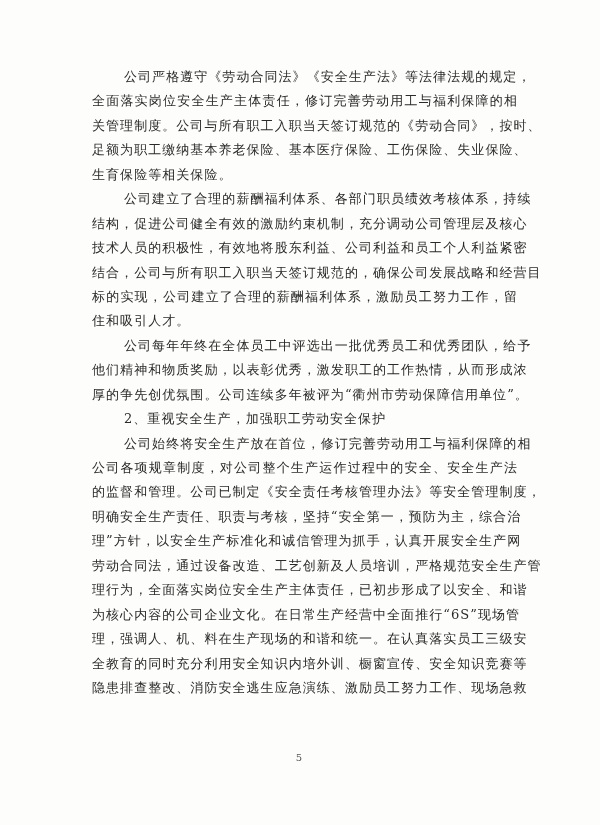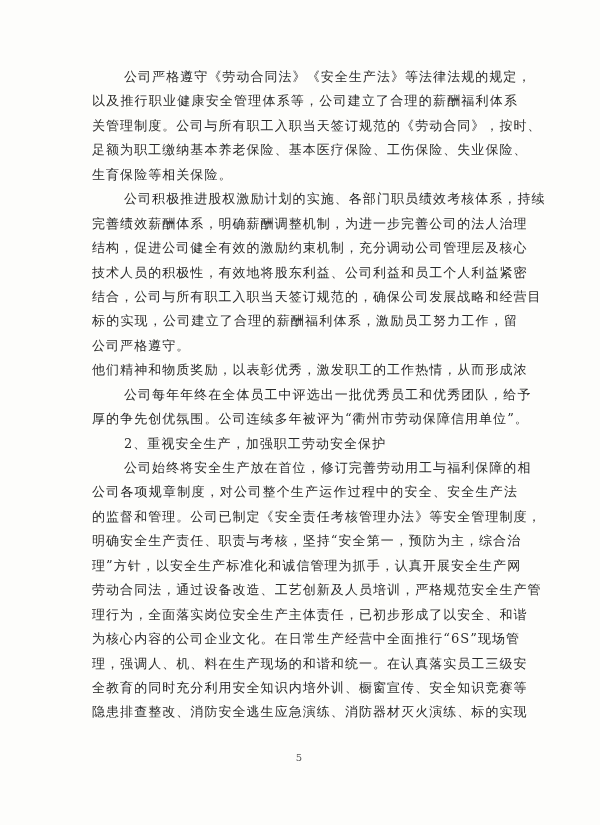--- a/index.html
+++ b/index.html
@@ -40,54 +40,53 @@
     font-family: "DejaVu Serif", serif;
   }
 </style>
 </head>
 <body>
 
 <div class="page">
 
   <div>
     <div class="line indent">公司严格遵守《劳动合同法》《安全生产法》等法律法规的规定，</div>
-    <div class="line">以及推行职业健康安全管理体系等，公司建立了合理的薪酬福利体系</div>
+    <div class="line">全面落实岗位安全生产主体责任，修订完善劳动用工与福利保障的相</div>
     <div class="line">关管理制度。公司与所有职工入职当天签订规范的《劳动合同》，按时、</div>
     <div class="line">足额为职工缴纳基本养老保险、基本医疗保险、工伤保险、失业保险、</div>
     <div class="line last">生育保险等相关保险。</div>
   </div>
 
   <div>
-    <div class="line indent">公司积极推进股权激励计划的实施、各部门职员绩效考核体系，持续</div>
-    <div class="line">完善绩效薪酬体系，明确薪酬调整机制，为进一步完善公司的法人治理</div>
+    <div class="line indent">公司建立了合理的薪酬福利体系、各部门职员绩效考核体系，持续</div>
     <div class="line">结构，促进公司健全有效的激励约束机制，充分调动公司管理层及核心</div>
     <div class="line">技术人员的积极性，有效地将股东利益、公司利益和员工个人利益紧密</div>
     <div class="line">结合，公司与所有职工入职当天签订规范的，确保公司发展战略和经营目</div>
     <div class="line">标的实现，公司建立了合理的薪酬福利体系，激励员工努力工作，留</div>
-    <div class="line last">公司严格遵守。</div>
+    <div class="line last">住和吸引人才。</div>
   </div>
 
   <div>
+    <div class="line indent">公司每年年终在全体员工中评选出一批优秀员工和优秀团队，给予</div>
     <div class="line">他们精神和物质奖励，以表彰优秀，激发职工的工作热情，从而形成浓</div>
-    <div class="line indent">公司每年年终在全体员工中评选出一批优秀员工和优秀团队，给予</div>
     <div class="line last">厚的争先创优氛围。公司连续多年被评为“衢州市劳动保障信用单位”。</div>
   </div>
 
   <div>
     <div class="line indent last">2、重视安全生产，加强职工劳动安全保护</div>
   </div>
 
   <div>
     <div class="line indent">公司始终将安全生产放在首位，修订完善劳动用工与福利保障的相</div>
     <div class="line">公司各项规章制度，对公司整个生产运作过程中的安全、安全生产法</div>
     <div class="line">的监督和管理。公司已制定《安全责任考核管理办法》等安全管理制度，</div>
     <div class="line">明确安全生产责任、职责与考核，坚持“安全第一，预防为主，综合治</div>
     <div class="line">理”方针，以安全生产标准化和诚信管理为抓手，认真开展安全生产网</div>
     <div class="line">劳动合同法，通过设备改造、工艺创新及人员培训，严格规范安全生产管</div>
     <div class="line">理行为，全面落实岗位安全生产主体责任，已初步形成了以安全、和谐</div>
     <div class="line">为核心内容的公司企业文化。在日常生产经营中全面推行“6S”现场管</div>
     <div class="line">理，强调人、机、料在生产现场的和谐和统一。在认真落实员工三级安</div>
     <div class="line">全教育的同时充分利用安全知识内培外训、橱窗宣传、安全知识竞赛等</div>
-    <div class="line">隐患排查整改、消防安全逃生应急演练、消防器材灭火演练、标的实现</div>
+    <div class="line">隐患排查整改、消防安全逃生应急演练、激励员工努力工作、现场急救</div>
   </div>
 </div>
 
 <div class="page-number">5</div>
 
 </body></html>

